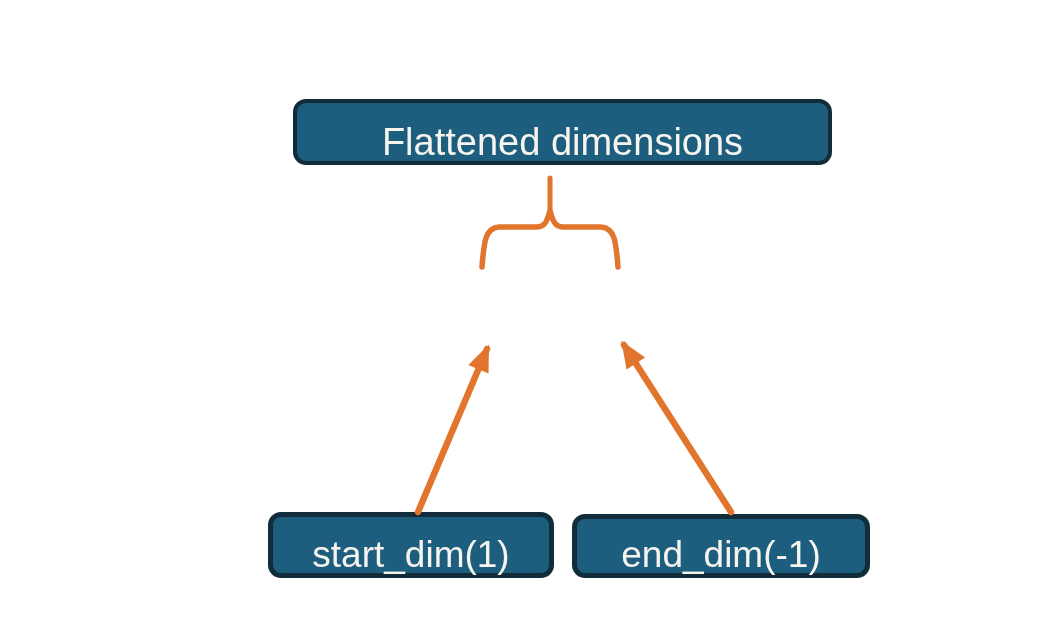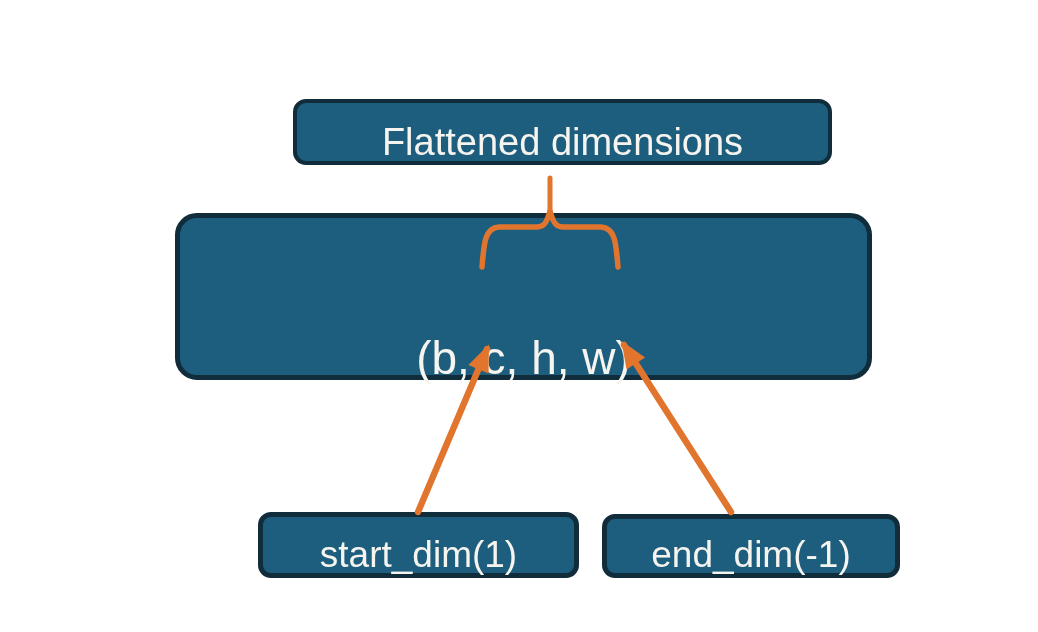--- a/index.html
+++ b/index.html
@@ -35,28 +35,28 @@
   }
   .main-box {
     left: 175px; top: 213px;
     width: 697px; height: 167px;
     border-radius: 22px;
     border-width: 5px;
     font-size: 46px;
   }
   .main-box span { transform: translateY(6px); }
   .start-box {
-    left: 258px; top: 512px;
-    width: 321px; height: 66px;
+    left: 268px; top: 512px;
+    width: 286px; height: 66px;
     border-radius: 13px;
     border-width: 5px;
     font-size: 37px;
   }
   .end-box {
-    left: 602px; top: 514px;
+    left: 572px; top: 514px;
     width: 298px; height: 64px;
     border-radius: 13px;
     border-width: 5px;
     font-size: 37px;
   }
   .overlay {
     position: absolute;
     left: 0; top: 0;
     width: 1038px; height: 632px;
     pointer-events: none;
@@ -73,23 +73,20 @@
 </style>
 </head>
 <body>
 
 <div class="canvas">
 
   <div class="box top-box">
     <span>Flattened dimensions</span>
   </div>
 
-  <div class="box main-box">
-    <span>(b, c, h, w)</span>
-  </div>
 
   <div class="box start-box">
     <span>start_dim(1)</span>
   </div>
 
   <div class="box end-box">
     <span>end_dim(-1)</span>
   </div>
 
   <svg class="overlay" viewBox="0 0 1038 632" width="1038" height="632" xmlns="http://www.w3.org/2000/svg">

